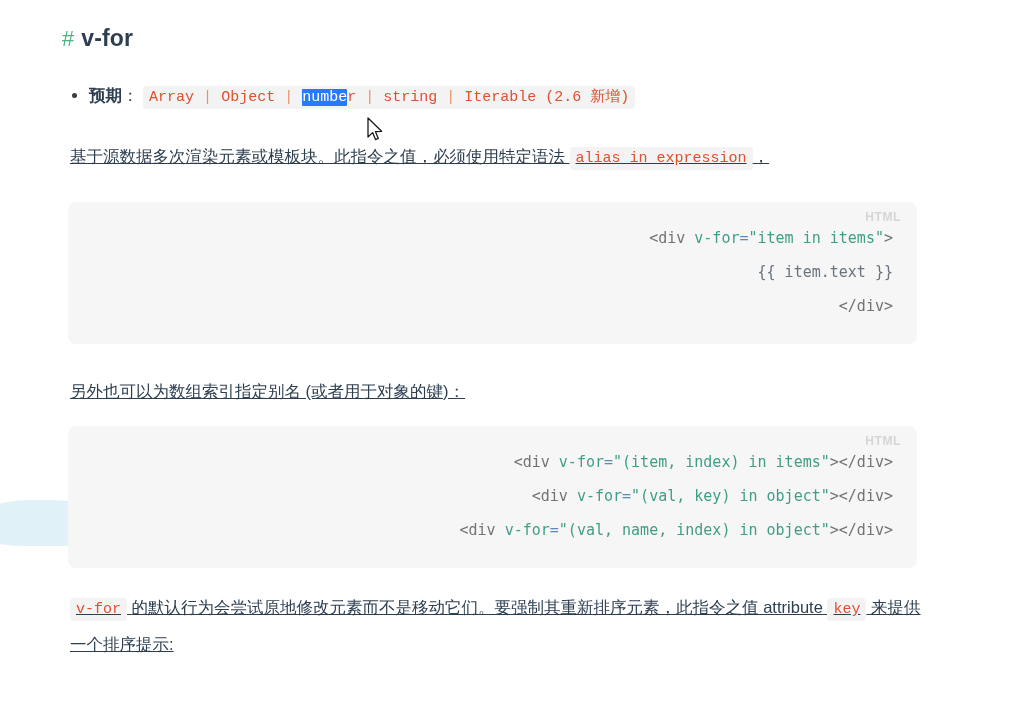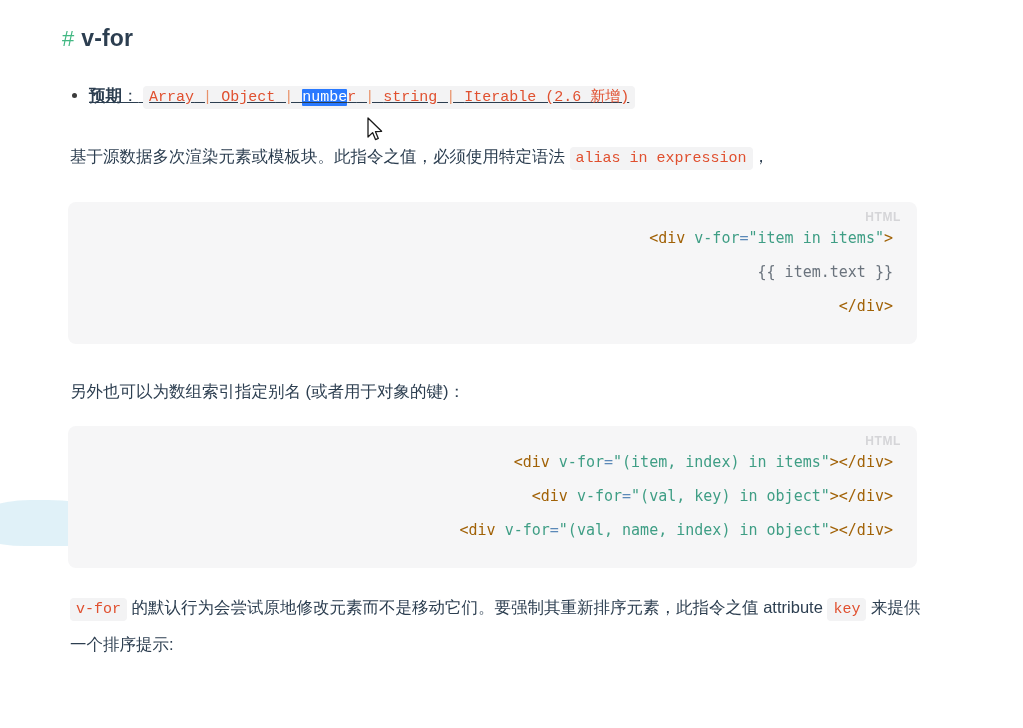--- a/index.html
+++ b/index.html
@@ -60,21 +60,20 @@
     font-weight: 400;
     font-size: 22px;
     margin-right: 7px;
   }
 
   
   .bullets {
     margin: 22px 0 0 0;
     padding: 0 0 0 27px;
     list-style: none;
-    text-decoration: underline;
   }
   .bullets > li {
     position: relative;
     font-size: 16.5px;
     line-height: 28px;
     margin-bottom: 27px;
     color: #2c3e50;
   }
   .bullets > li::before {
     content: "";
@@ -110,20 +109,21 @@
   }
 
   
   .para {
     margin: 0 0 0 0;
     padding: 0;
     font-size: 16.5px;
     line-height: 34px;
     color: #2c3e50;
     max-width: 858px;
+    text-decoration: underline;
   }
   .para.indent { margin-left: 8px; }
   .block-gap-1 { height: 24px; }
 
   
   .codeblock {
     position: relative;
     background: #f6f6f7;
     border-radius: 8px;
     margin: 26px 0 0 6px;
@@ -145,21 +145,21 @@
   .codeblock pre {
     margin: 0;
     padding: 0 24px;
     font-family: "Liberation Mono", "DejaVu Sans Mono", monospace;
     font-size: 15px;
     line-height: 32px;
     color: #476582;
     white-space: pre;
     overflow-x: auto;
   }
-  .tag   { color: #a16207; }
+  .tag   { color: #737373; }
   .attr  { color: #3f9e85; }
   .str   { color: #3f9e85; }
   .punct { color: #5b89b8; }
   .mus   { color: #6a737d; }
 
   
   .cursor {
     position: absolute;
     left: 366px;
     top: 117px;

